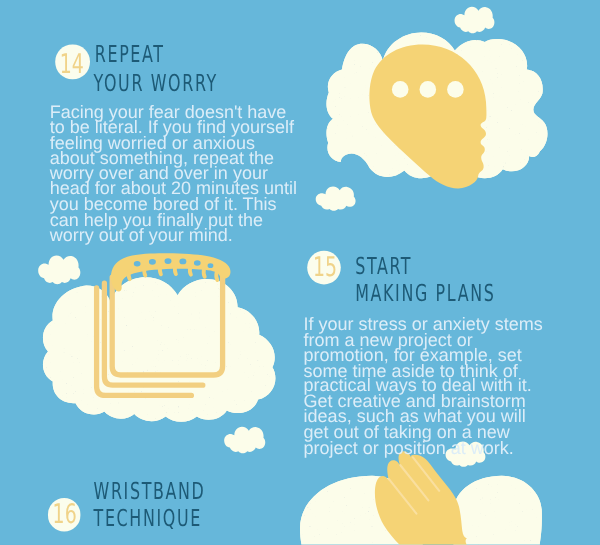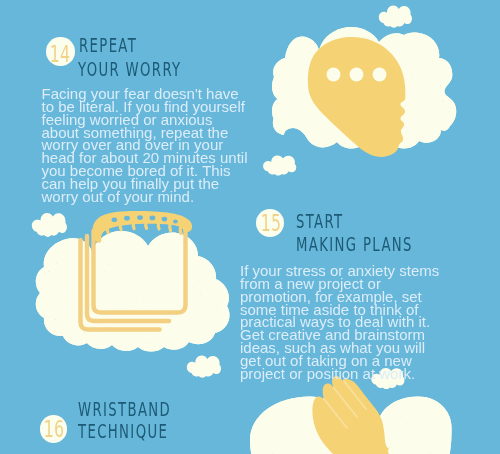--- a/index.html
+++ b/index.html
@@ -224,20 +224,20 @@
   </div>
   <div class="hl" style="left:78.6px;top:36.2px;">REPEAT</div>
   <div class="hl" style="left:78.2px;top:59.8px;">YOUR WORRY</div>
   <div class="para" style="left:41.5px;top:88px;">Facing your fear doesn't have to be literal. If you find yourself feeling worried or anxious about something, repeat the worry over and over in your head for about 20 minutes until you become bored of it. This can help you finally put the worry out of your mind.</div>
 
   <div class="num-badge" style="left:256px;top:209px;width:28px;height:28px;justify-content:flex-end;">
     <span>15</span>
   </div>
   <div class="hl" style="left:296.3px;top:212.2px;">START</div>
   <div class="hl" style="left:296.3px;top:234.8px;">MAKING PLANS</div>
-  <div class="para" style="left:240px;top:265px;">If your stress or anxiety stems from a new project or promotion, for example, set some time aside to think of practical ways to deal with it. Get creative and brainstorm ideas, such as what you will get out of taking on a new project or position at work.</div>
+  <div class="para" style="left:253px;top:265px;">If your stress or anxiety stems from a new project or promotion, for example, set some time aside to think of practical ways to deal with it. Get creative and brainstorm ideas, such as what you will get out of taking on a new project or position at work.</div>
 
   <div class="num-badge" style="left:39.8px;top:415px;width:27.5px;height:27.5px;">
     <span>16</span>
   </div>
   <div class="hl" style="left:78.3px;top:400.4px;">WRISTBAND</div>
   <div class="hl" style="left:78.0px;top:422.4px;">TECHNIQUE</div>
 </div>
 
 </body></html>

